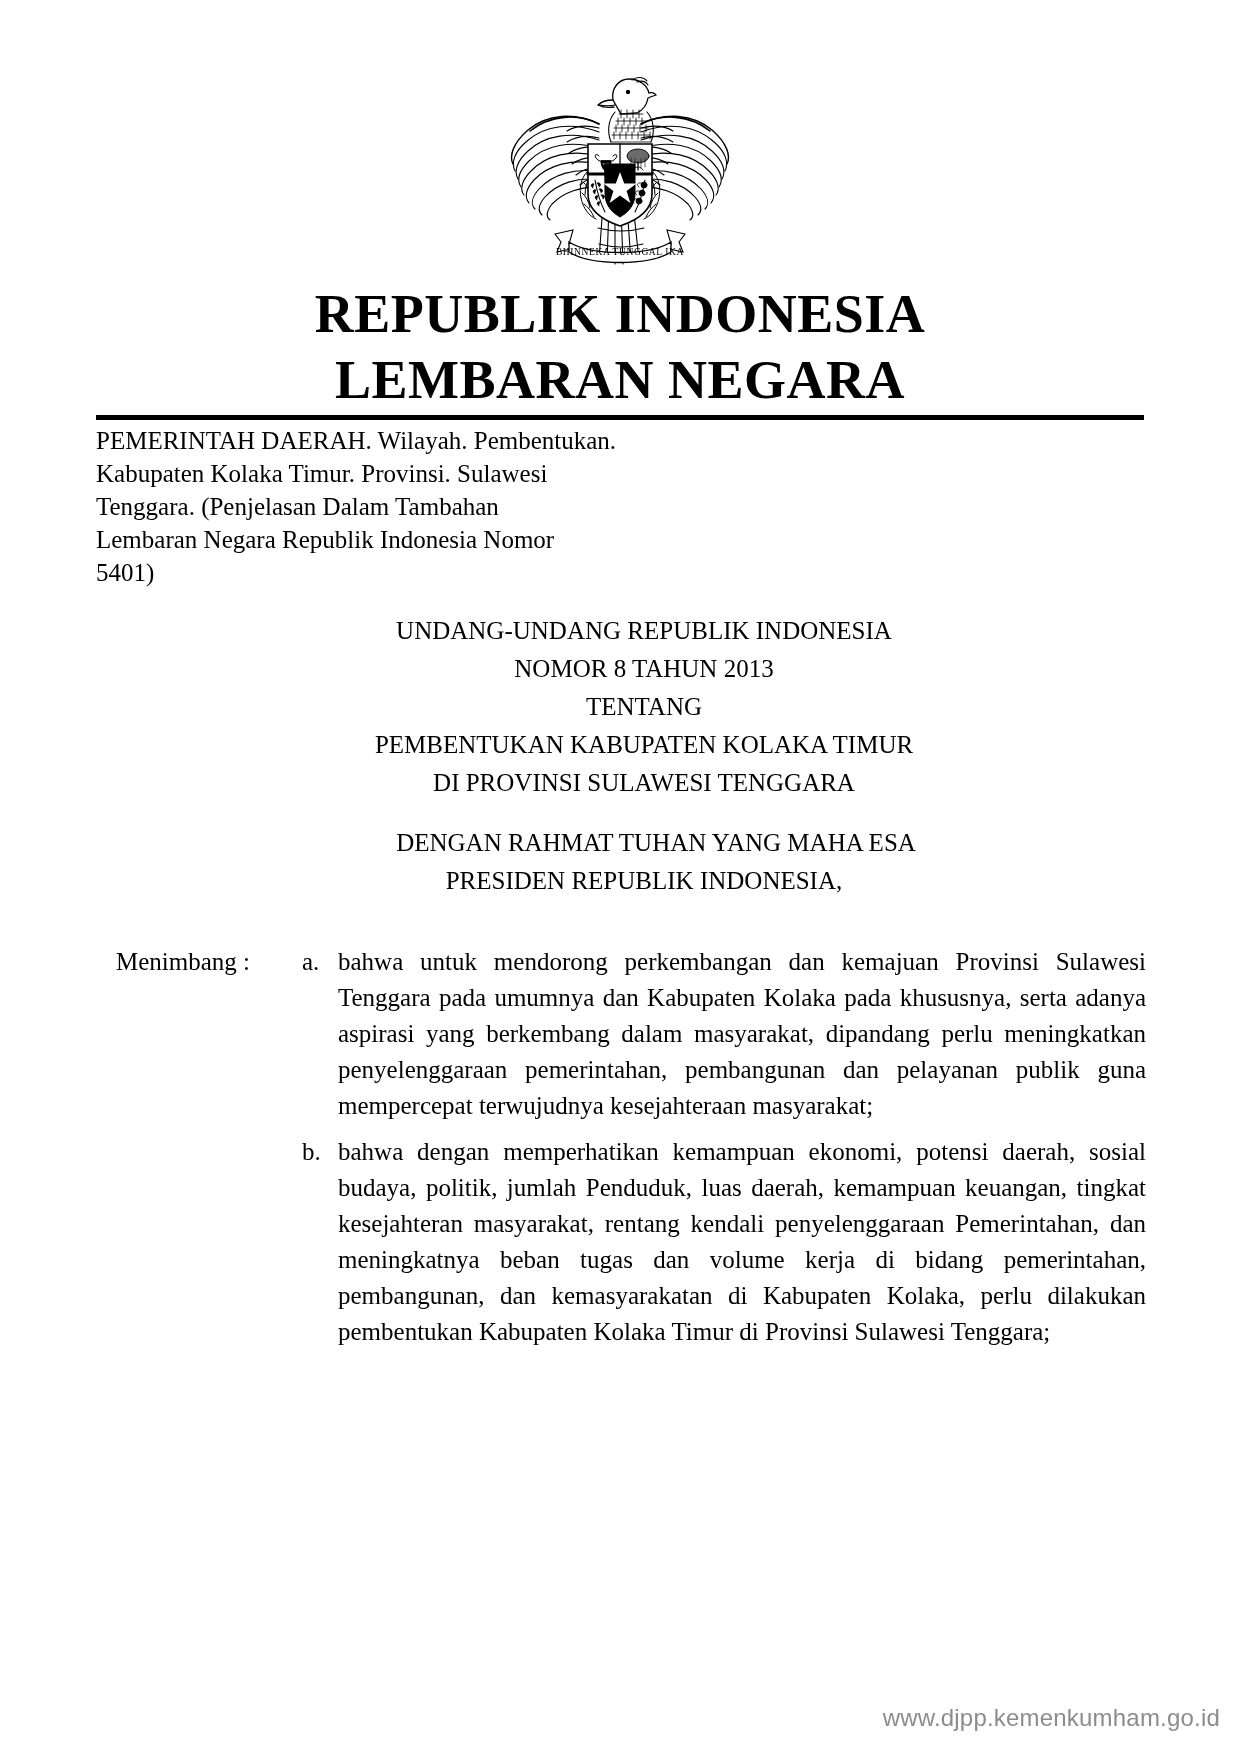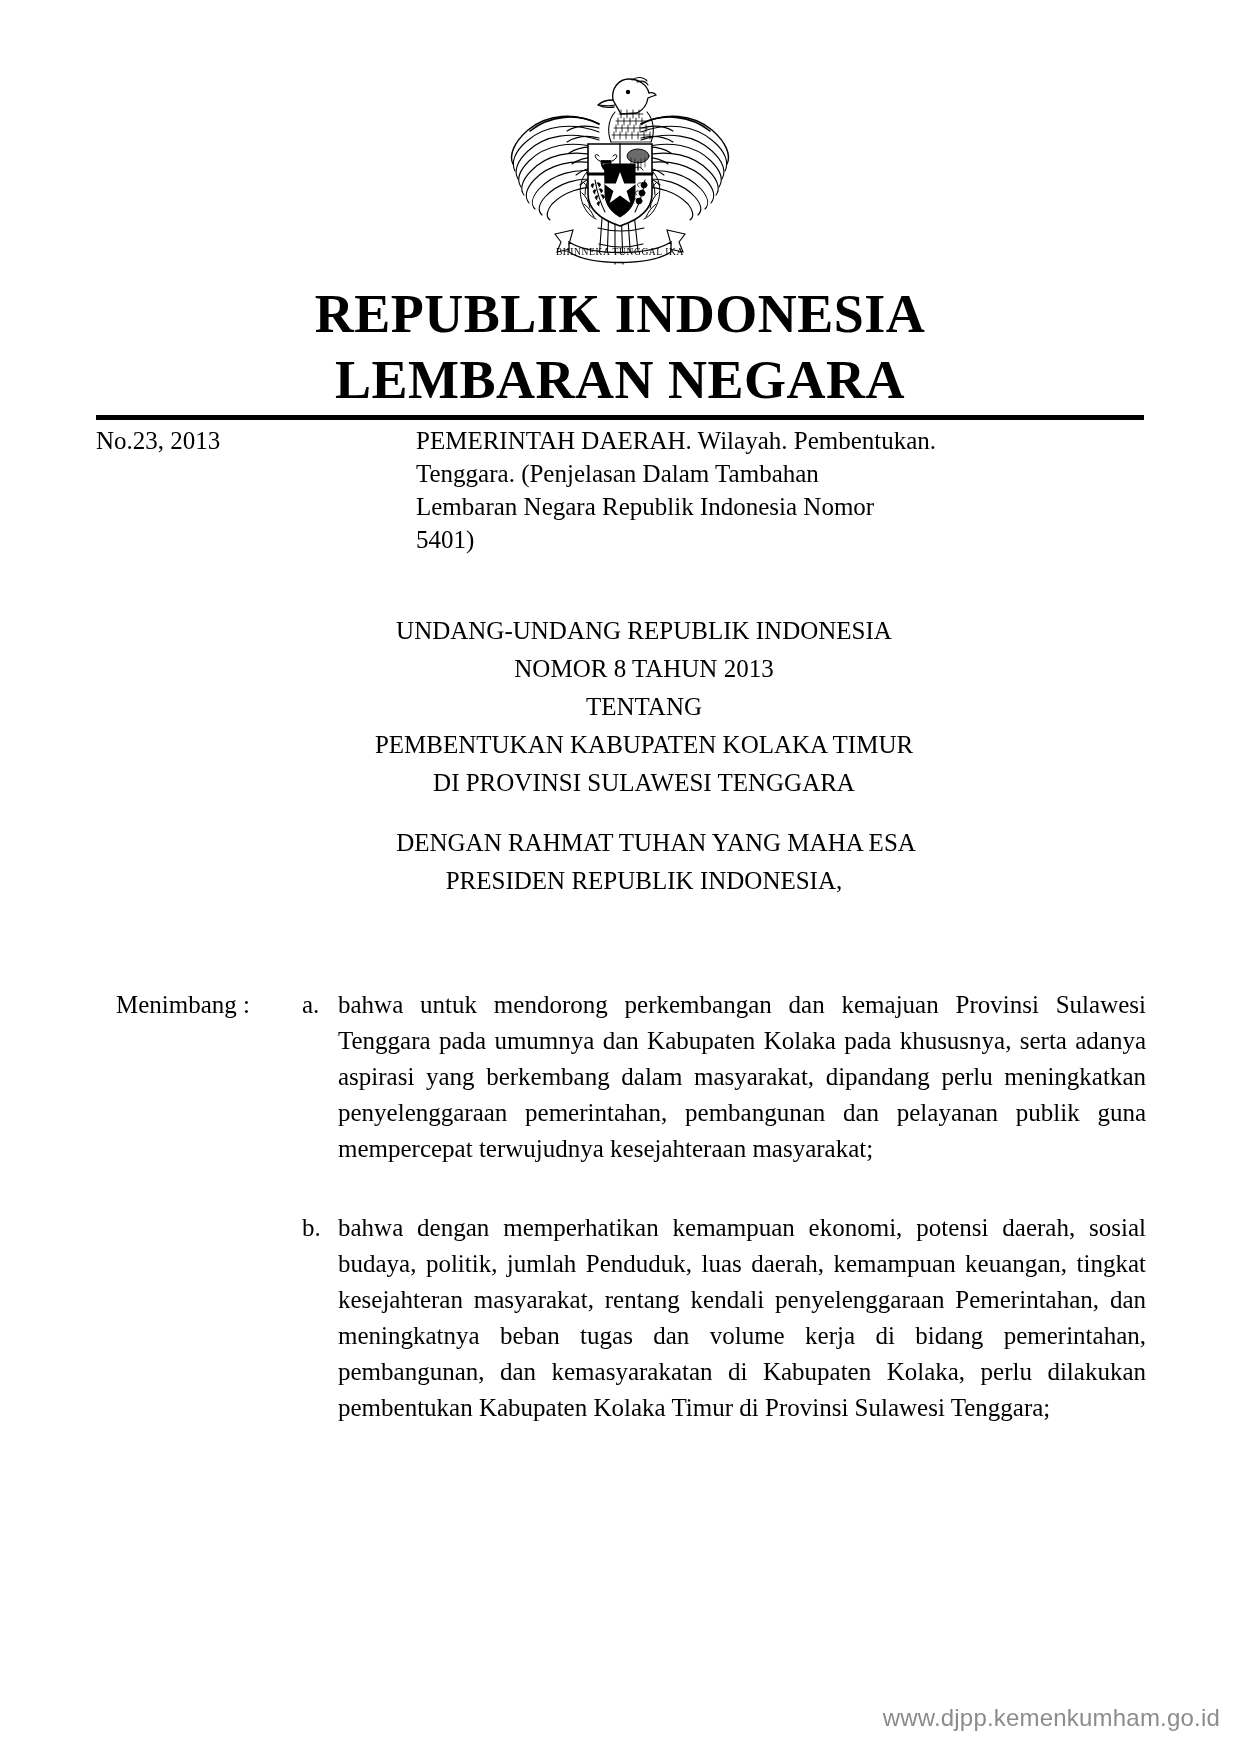--- a/index.html
+++ b/index.html
@@ -114,21 +114,20 @@
     position: absolute;
     top: 944px;
     left: 116px;
     width: 1030px;
     font-size: 25px;
     line-height: 36px;
   }
   .cons-row {
     display: flex;
     align-items: flex-start;
-    margin-top: 43px;
   }
   .cons-label {
     flex: 0 0 186px;
     width: 186px;
     white-space: nowrap;
     text-align: left;
   }
   .cons-label.spacer {
     visibility: hidden;
   }
@@ -328,23 +327,23 @@
   </div>
 
   <div class="masthead">
     <span class="line">REPUBLIK INDONESIA</span>
     <span class="line">LEMBARAN NEGARA</span>
   </div>
 
   <div class="rule"></div>
 
   <div class="header-row">
-    <div class="header-no">No.23, 2013</div>
     <div class="header-subject">
       <span>PEMERINTAH DAERAH. Wilayah. Pembentukan.</span>
+      <span>Kabupaten Kolaka Timur. Provinsi. Sulawesi</span>
       <span>Tenggara. (Penjelasan Dalam Tambahan</span>
       <span>Lembaran Negara Republik Indonesia Nomor</span>
       <span>5401)</span>
     </div>
   </div>
 
   <div class="title-block">
     <span class="tline">UNDANG-UNDANG REPUBLIK INDONESIA</span>
     <span class="tline">NOMOR 8 TAHUN 2013</span>
     <span class="tline">TENTANG</span>

